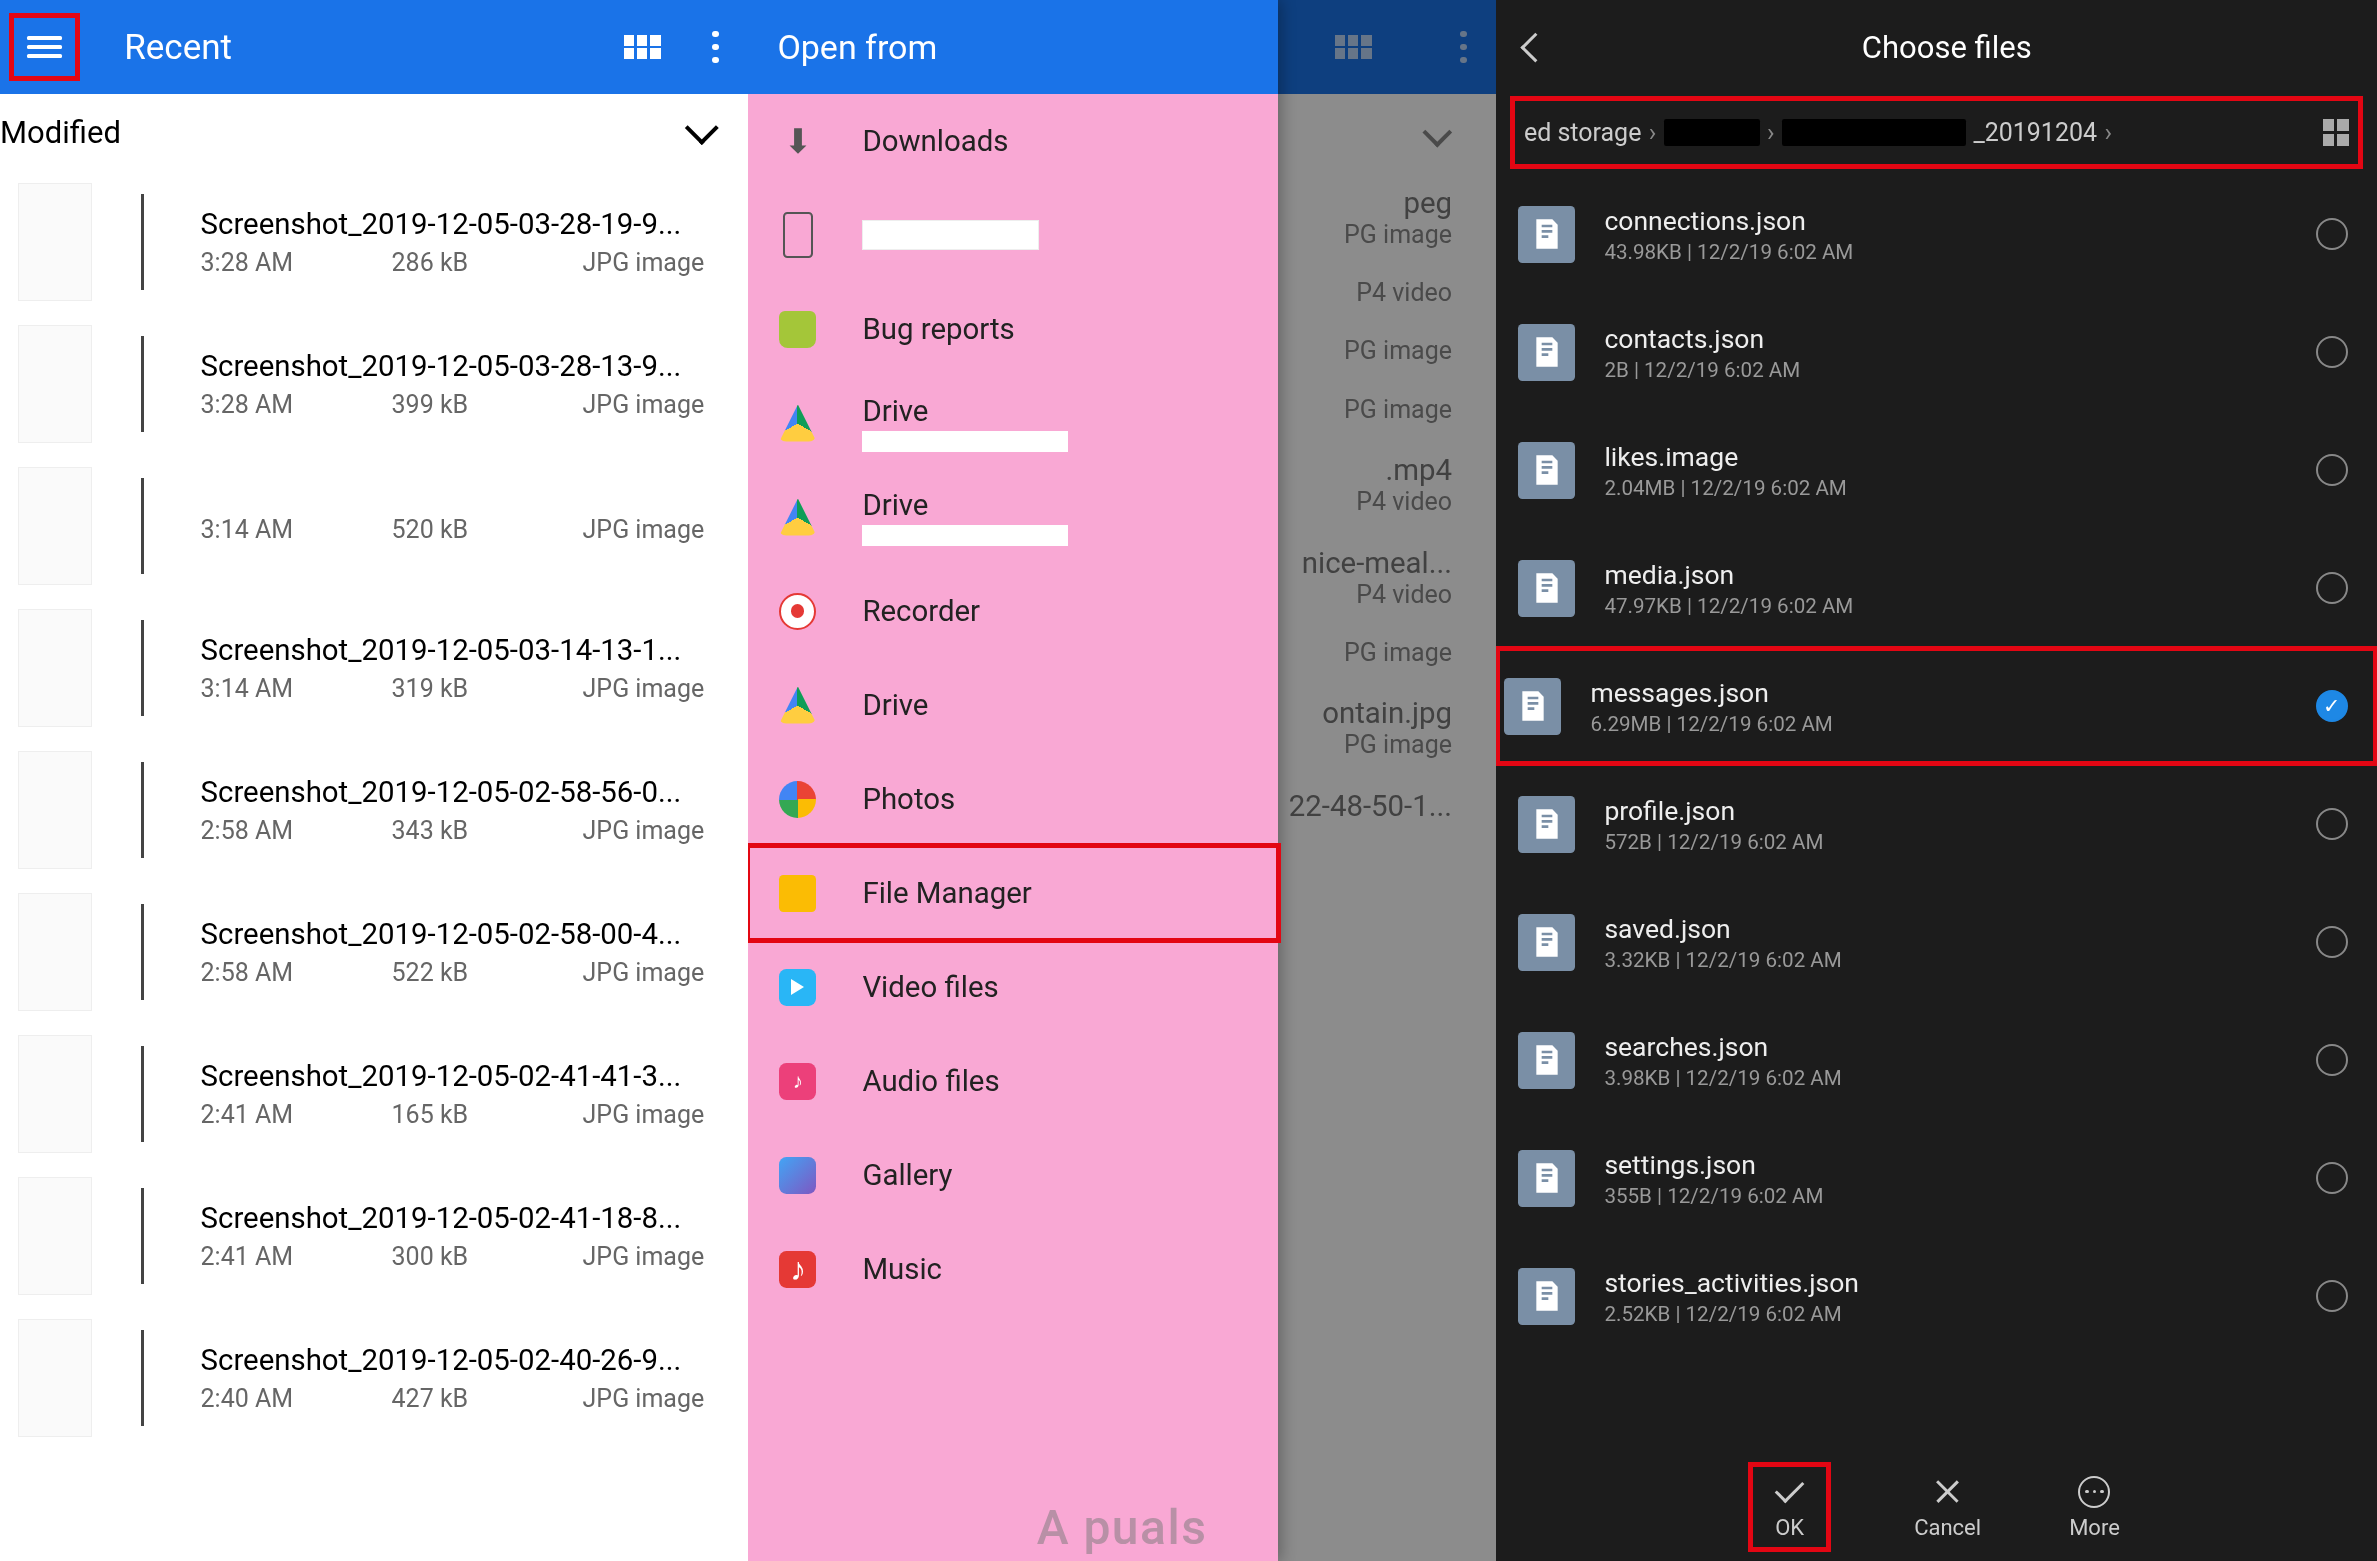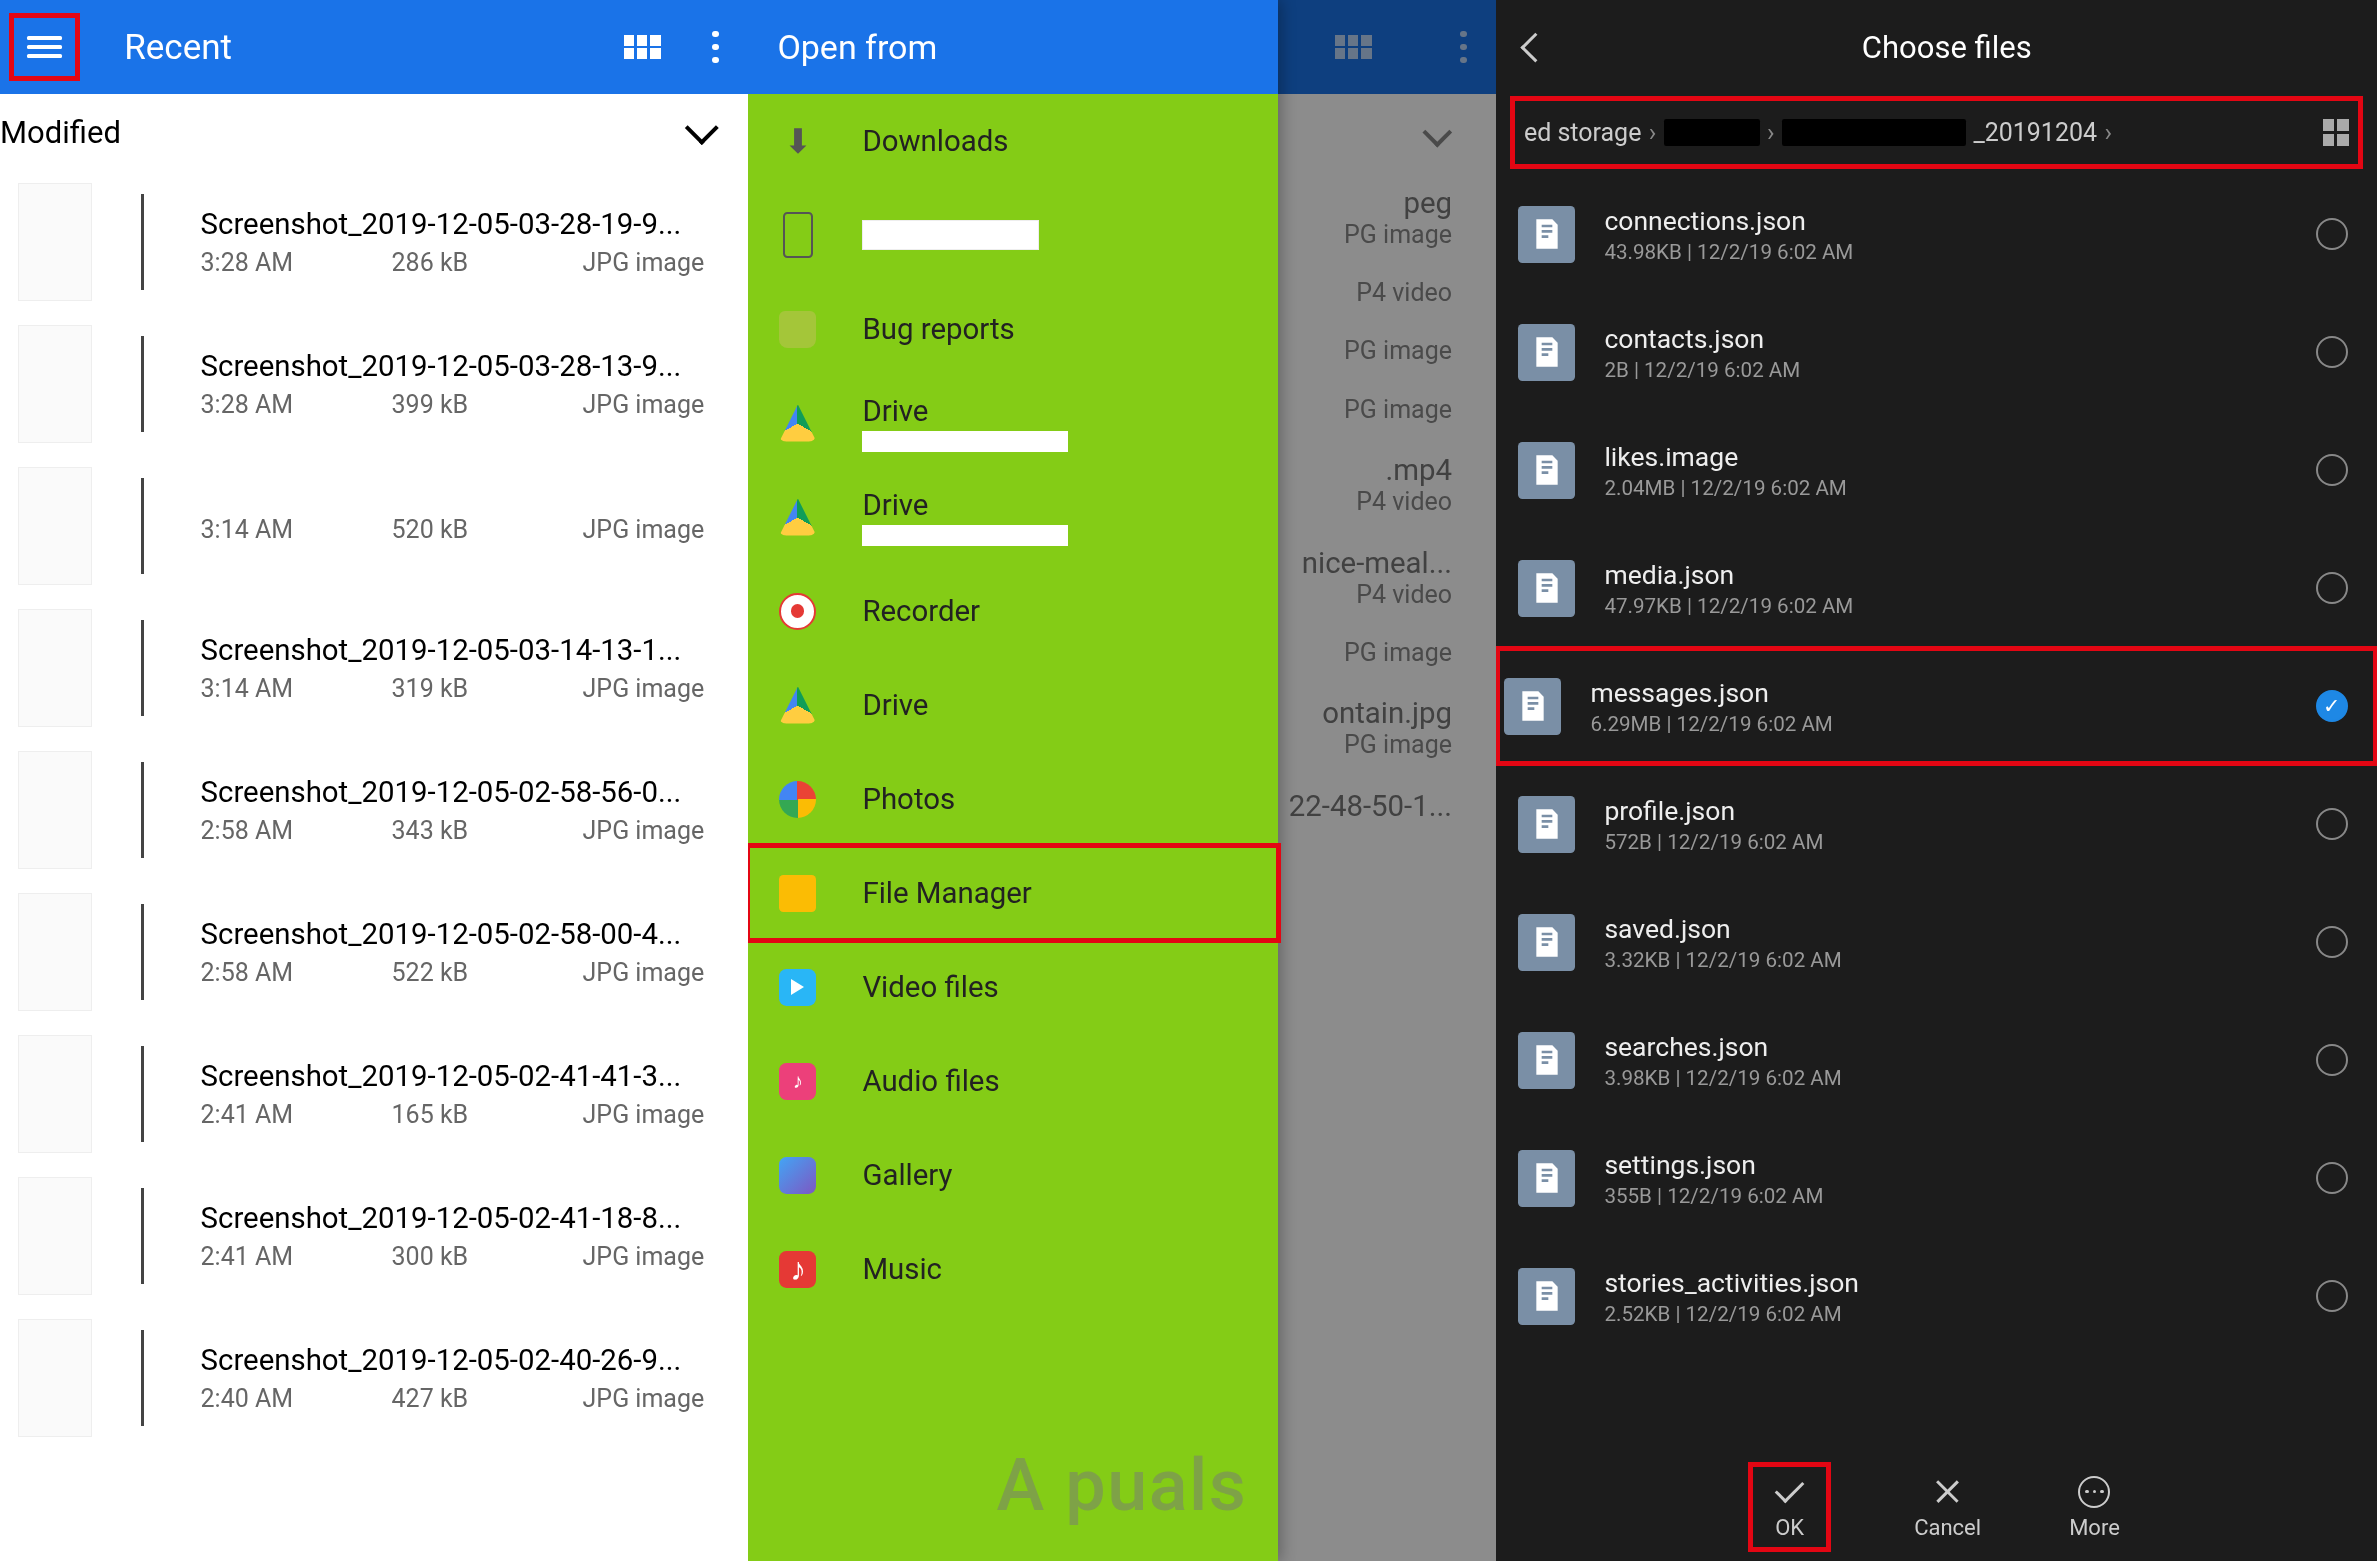--- a/index.html
+++ b/index.html
@@ -30,21 +30,21 @@
 
 
 .p2 { width:748px; position:relative; background:#fff; }
 .dim { position:absolute; inset:0; background:rgba(0,0,0,0.45); }
 .dimcontent { position:absolute; inset:0; }
 .appbar2 { height:94px; background:#1a73e8; display:flex; align-items:center; padding:0 22px; color:#fff; }
 .dimchev { width:20.6px; height:20.6px; border-right:4.4px solid #888; border-bottom:4.4px solid #888; transform:rotate(45deg); margin-right:14.7px; }
 .dimrow { padding:14.7px 0 14.7px 0; text-align:right; padding-right:44px; }
 .dimname{ font-size:29.4px; color:#777; } .dimtype{ font-size:25px; color:#888; }
 
-.drawer { position:absolute; left:0; top:0; width:530px; height:100%; background:#84cc16; box-shadow:4.4px 0 14.7px rgba(0,0,0,0.3); }
+.drawer { position:absolute; left:0; top:0; width:530px; height:100%; background:#f9a8d4; box-shadow:4.4px 0 14.7px rgba(0,0,0,0.3); }
 .drawer .hdr { height:94px; background:#1a73e8; display:flex; align-items:center; padding-left:29.4px; color:#fff; font-size:34px; }
 .drow { height:94px; display:flex; align-items:center; padding-left:29.4px; gap:44px; }
 .dicon { width:41px; height:41px; display:flex; align-items:center; justify-content:center; font-size:32px; }
 .dlbl { font-size:29.4px; color:#222; }
 .redbox2 { outline:5.2px solid #e30613; outline-offset:-2.9px; }
 .small-ic { width:37px; height:37px; border-radius:7.4px; }
 .drive { background:conic-gradient(#0f9d58 0 120deg,#ffcd40 120deg 240deg,#4285f4 240deg); clip-path:polygon(50% 0,100% 100%,0 100%); }
 .android { background:#a4c639; border-radius:5.9px 5.9px 8.8px 8.8px; position:relative; }
 .photos { background:conic-gradient(#ea4335 0 90deg,#fbbc04 90deg 180deg,#34a853 180deg 270deg,#4285f4 270deg); border-radius:50%; }
 .folder-ic { background:#fbbc04; border-radius:4.4px; }
@@ -76,21 +76,21 @@
 .fm3 { font-size:20.6px; color:#999; margin-top:4.4px; }
 .radio { width:32px; height:32px; border:2.9px solid #888; border-radius:50%; }
 .radio.chk { background:#1e88e5; border-color:#1e88e5; display:flex; align-items:center; justify-content:center; color:#fff; font-size:20.6px; }
 .bbar { position:absolute; bottom:0; left:0; right:0; height:110px; display:flex; align-items:center; justify-content:center; gap:88px; background:#1c1c1c; }
 .bbtn { display:flex; flex-direction:column; align-items:center; gap:5.9px; color:#ccc; font-size:22px; }
 .bbtn .ic { width:35px; height:35px; display:flex; align-items:center; justify-content:center; font-size:32px; }
 .bok { outline:5.2px solid #e30613; padding:7.4px 19px; }
 .checkm{ width:26.5px;height:14.7px;border-left:3.7px solid #ccc;border-bottom:3.7px solid #ccc;transform:rotate(-45deg);margin-top:-7.4px;}
 .xm{position:relative;width:29.4px;height:29.4px;} .xm::before,.xm::after{content:'';position:absolute;left:13.2px;top:0;width:2.9px;height:29.4px;background:#ccc;} .xm::before{transform:rotate(45deg);} .xm::after{transform:rotate(-45deg);}
 .morec{width:32px;height:32px;border:2.9px solid #ccc;border-radius:50%;display:flex;align-items:center;justify-content:center;gap:3.7px;} .morec span{width:3.7px;height:3.7px;background:#ccc;border-radius:50%;}
-.watermark { position:absolute; left:50%; bottom:34px; transform:translateX(-50%); font-size:72px; color:rgba(120,120,120,0.5); font-weight:500; letter-spacing:1.5px; pointer-events:none; }
+.watermark { position:absolute; left:50%; bottom:6px; transform:translateX(-50%); font-size:48px; color:rgba(120,120,120,0.5); font-weight:500; letter-spacing:1.5px; pointer-events:none; }
 </style>
 </head>
 <body>
 
 <div class="pane p1">
   <div class="appbar1">
     <div class="hambox">
       <div class="hamburger">
           <span></span>
           <span></span>

